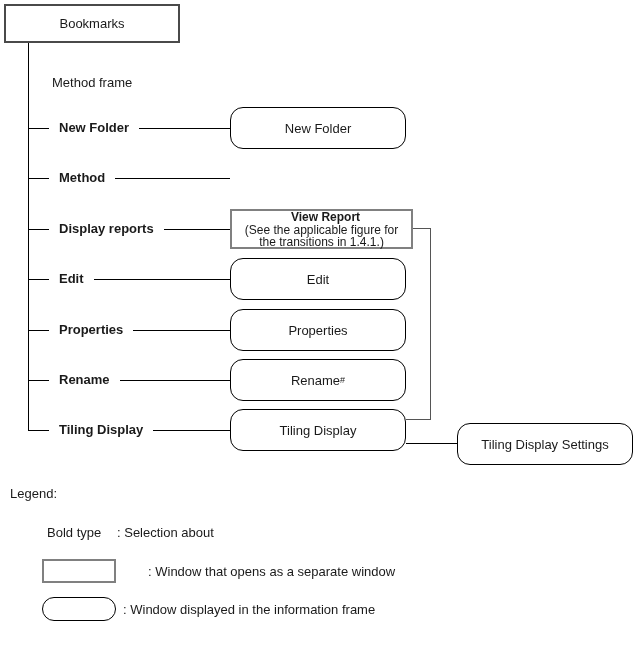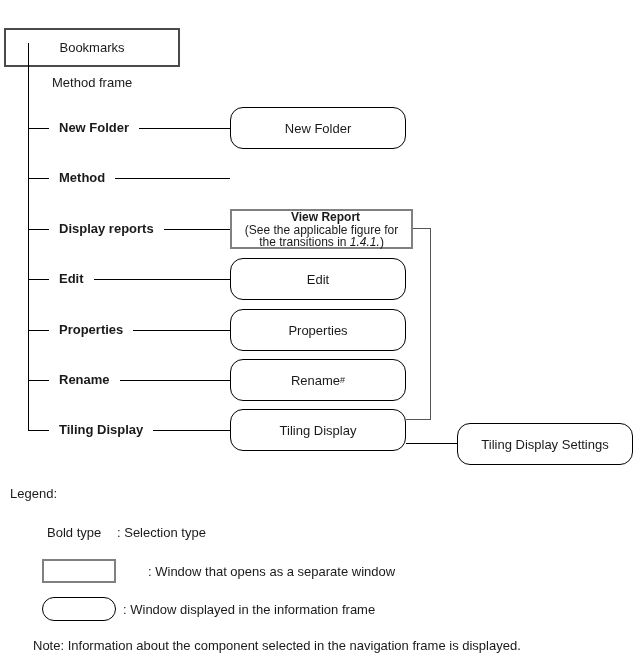--- a/index.html
+++ b/index.html
@@ -8,21 +8,21 @@
   #page {
     position:relative; width:636px; height:657px; background:#ffffff;
     font-size:13px; overflow:hidden;
   }
   .abs { position:absolute; }
 
   
   .root-box {
     left:4px; top:4px; width:176px; height:39px;
     border:2px solid #4a4a4a; background:#fff;
-    display:flex; align-items:center; justify-content:center;margin-top:24px;
+    display:flex; align-items:center; justify-content:center;
   }
 
   
   .vline { left:28px; top:43px; width:1px; height:388px; background:#000; }
   .hline { height:1px; background:#000; left:28px; width:202px; }
 
   
   .branch-label {
     font-weight:bold; background:#fff; line-height:20px;
     padding:0 10px; left:49px; white-space:nowrap;
@@ -38,21 +38,21 @@
   }
   .win sup { font-size:9px; vertical-align:super; line-height:0; }
 
   
   .note-box {
     left:230px; top:209px; width:183px; height:40px;
     border:2px solid #808080; background:#fff;
     font-size:12px; line-height:12.5px; text-align:center; padding-top:0px;
   }
   .note-box .t { font-weight:bold;padding-left:8px; }
-  .note-box .ref { font-style:italic; }
+  .note-box .ref { }
 
   
   .seg { background:#555; }
 
   
   .legend-title { left:10px; top:486px; }
   .legend-bold-term { left:47px; top:525px; font-weight:normal; }
   .legend-bold-desc { left:117px; top:525px; }
   .swatch-rect {
     left:42px; top:559px; width:74px; height:24px;
@@ -126,23 +126,22 @@
 
   <div class="abs" style="left:406px; top:443px; width:51px; height:1px; background:#000;"></div>
 
   <div class="abs win" style="left:457px; top:423px;">
     <span>Tiling Display Settings</span>
   </div>
 
   <div class="abs legend-title">Legend:</div>
 
   <div class="abs legend-bold-term">Bold type</div>
-  <div class="abs legend-bold-desc">: Selection type</div>
+  <div class="abs legend-bold-desc">: Selection about</div>
 
   <div class="abs swatch-rect"></div>
   <div class="abs legend-desc-1">: Window that opens as a separate window</div>
 
   <div class="abs swatch-round"></div>
   <div class="abs legend-desc-2">: Window displayed in the information frame</div>
 
-  <div class="abs foot-note">Note: Information about the component selected in the navigation frame is displayed.</div>
 
 </div>
 
 </body></html>

